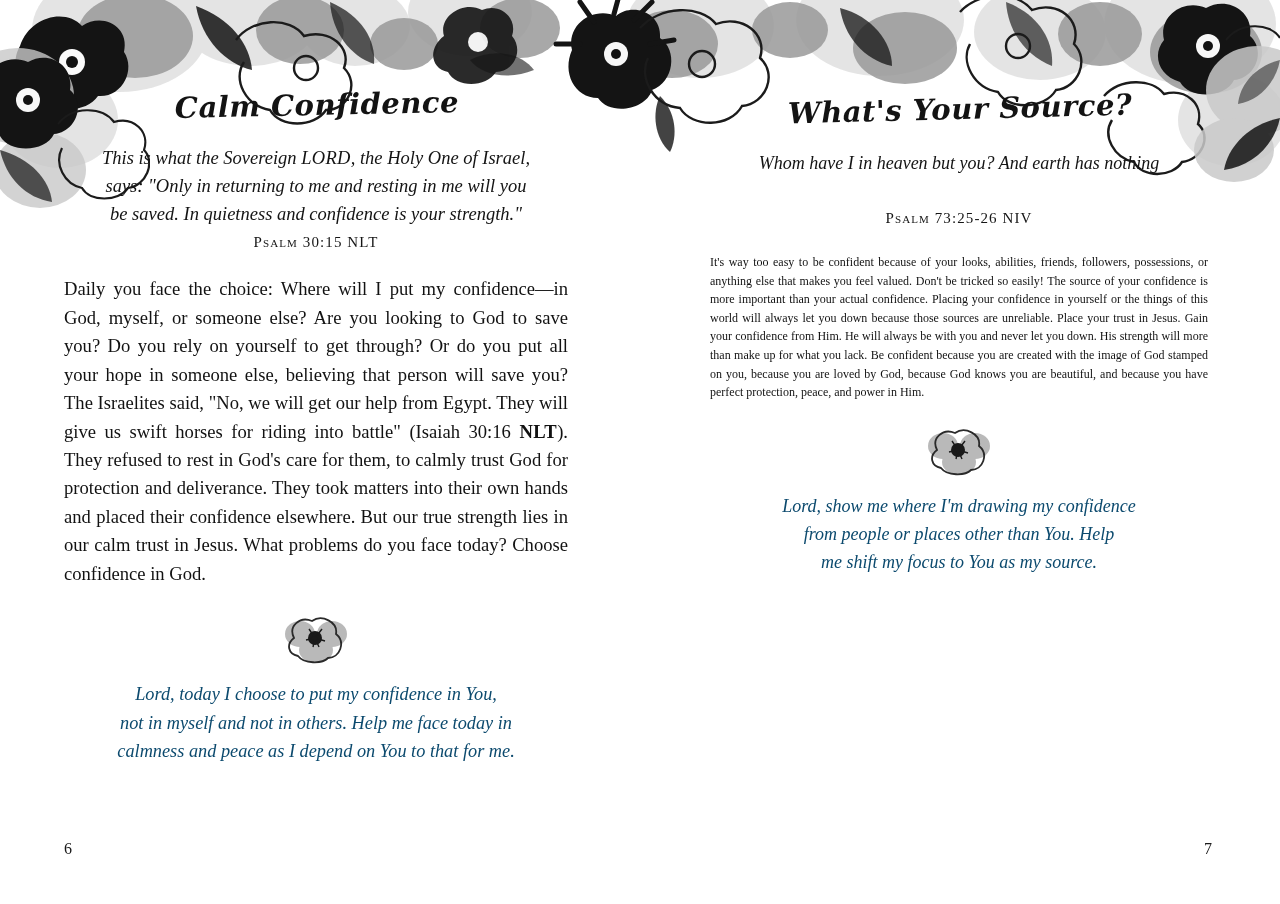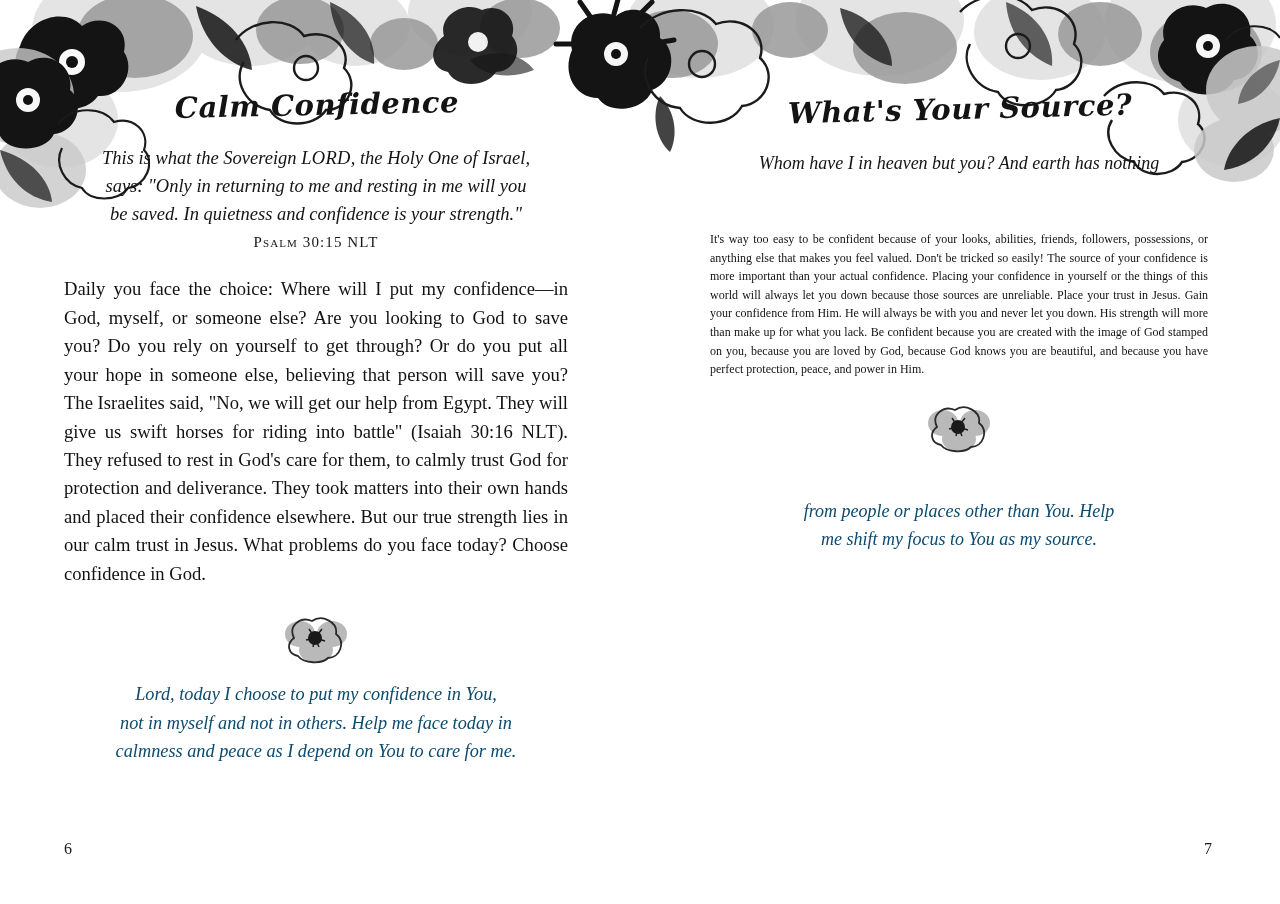--- a/index.html
+++ b/index.html
@@ -117,20 +117,21 @@
     hyphens: none;
   }
   .page-right .body-text {
     margin-top: 26px;
     font-size: 12px;
     line-height: 1.55;
   }
   .body-text .smallcaps {
     font-variant: small-caps;
     letter-spacing: 0.4px;
+    font-weight: bold;
   }
 
   .flower-divider {
     display: block;
     margin: 28px auto 0 auto;
     width: 68px;
     height: 48px;
   }
   .page-right .flower-divider { margin-top: 26px; }
 
@@ -288,55 +289,56 @@
       </g>
       <circle cx="33" cy="22" r="7" fill="#1a1a1a"></circle>
       <g stroke="#1a1a1a" stroke-width="1.4">
         <path d="M33 22 L27 13 M33 22 L40 13 M33 22 L24 24 M33 22 L43 25 M33 22 L31 31 M33 22 L37 31"></path>
       </g>
     </svg>
 
     <p class="prayer">
       <span>Lord, today I choose to put my confidence in You,</span><br>
       <span>not in myself and not in others. Help me face today in</span><br>
-      <span>calmness and peace as I depend on You to care for me.</span>
+      <span>calmness and peace as I depend on You to that for me.</span>
     </p>
 
     <div class="page-number">6</div>
   </div>
 
   <div class="page page-right">
 
     <h1 class="devotion-title">What's Your Source?</h1>
 
     <p class="scripture">
       <span>Whom have I in heaven but you? And earth has nothing</span><br>
       <br>
     </p>
 
+    <p class="reference">Psalm 73:25-26 NIV</p>
 
     <p class="body-text">It's way too easy to be confident because of your looks, abilities, friends, followers, possessions, or anything else that makes you feel valued. Don't be tricked so easily! The source of your confidence is more important than your actual confidence. Placing your confidence in yourself or the things of this world will always let you down because those sources are unreliable. Place your trust in Jesus. Gain your confidence from Him. He will always be with you and never let you down. His strength will more than make up for what you lack. Be confident because you are created with the image of God stamped on you, because you are loved by God, because God knows you are beautiful, and because you have perfect protection, peace, and power in Him.</p>
 
     <svg class="flower-divider" viewBox="0 0 68 48" xmlns="http://www.w3.org/2000/svg" aria-hidden="true">
       <g fill="#b9b9b9">
         <ellipse cx="18" cy="18" rx="15" ry="13"></ellipse>
         <ellipse cx="50" cy="18" rx="15" ry="13"></ellipse>
         <ellipse cx="34" cy="34" rx="17" ry="13"></ellipse>
       </g>
       <g fill="none" stroke="#2a2a2a" stroke-width="1.8">
         <path d="M12 22 C6 10 18 0 30 5 C40 -2 56 6 54 18 C64 26 58 42 46 42 C40 48 22 48 16 40 C6 38 4 28 12 22 Z"></path>
       </g>
       <circle cx="33" cy="22" r="7" fill="#1a1a1a"></circle>
       <g stroke="#1a1a1a" stroke-width="1.4">
         <path d="M33 22 L27 13 M33 22 L40 13 M33 22 L24 24 M33 22 L43 25 M33 22 L31 31 M33 22 L37 31"></path>
       </g>
     </svg>
 
     <p class="prayer">
-      <br>
+      <span>Lord, show me where I'm drawing my confidence</span><br>
       <span>from people or places other than You. Help</span><br>
       <span>me shift my focus to You as my source.</span>
     </p>
 
     <div class="page-number">7</div>
   </div>
 
 </div>
 
 </body></html>

